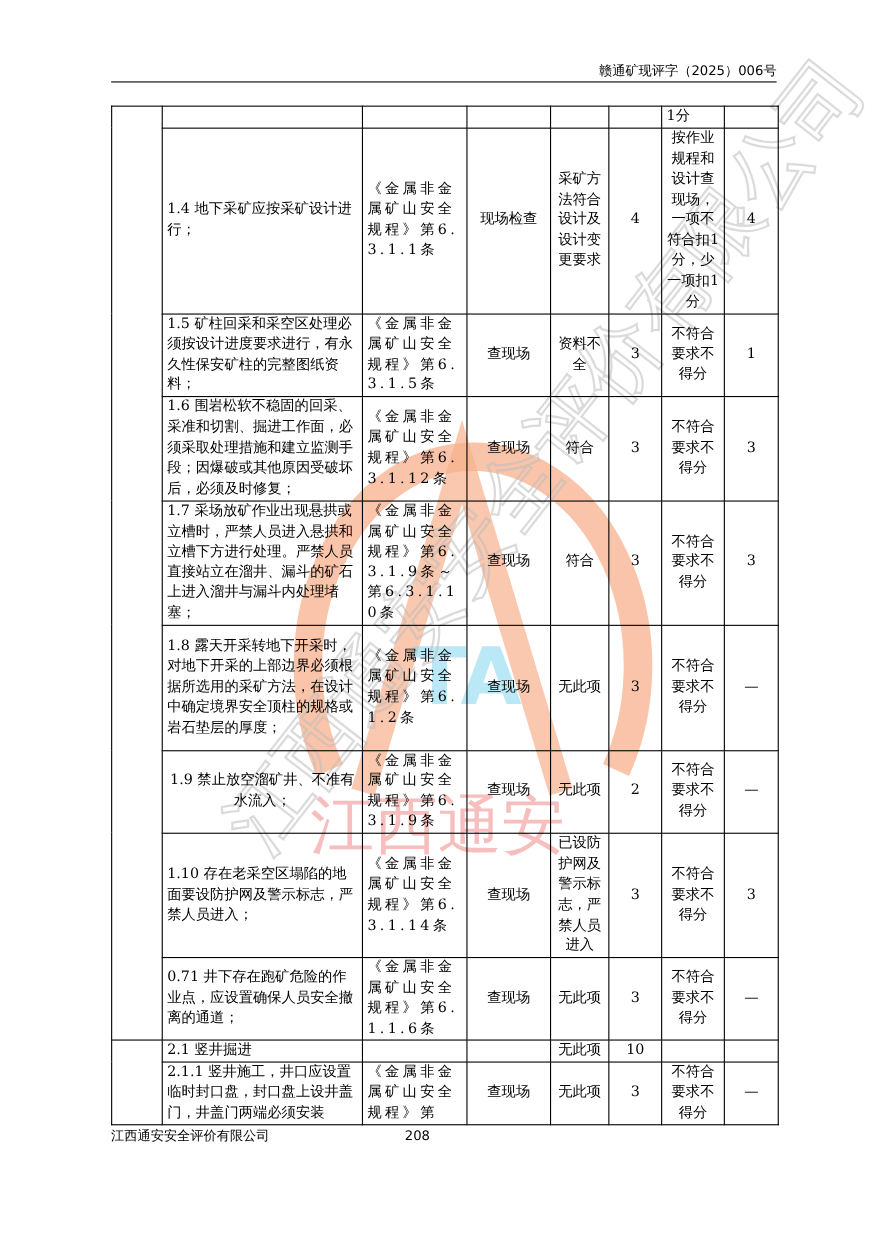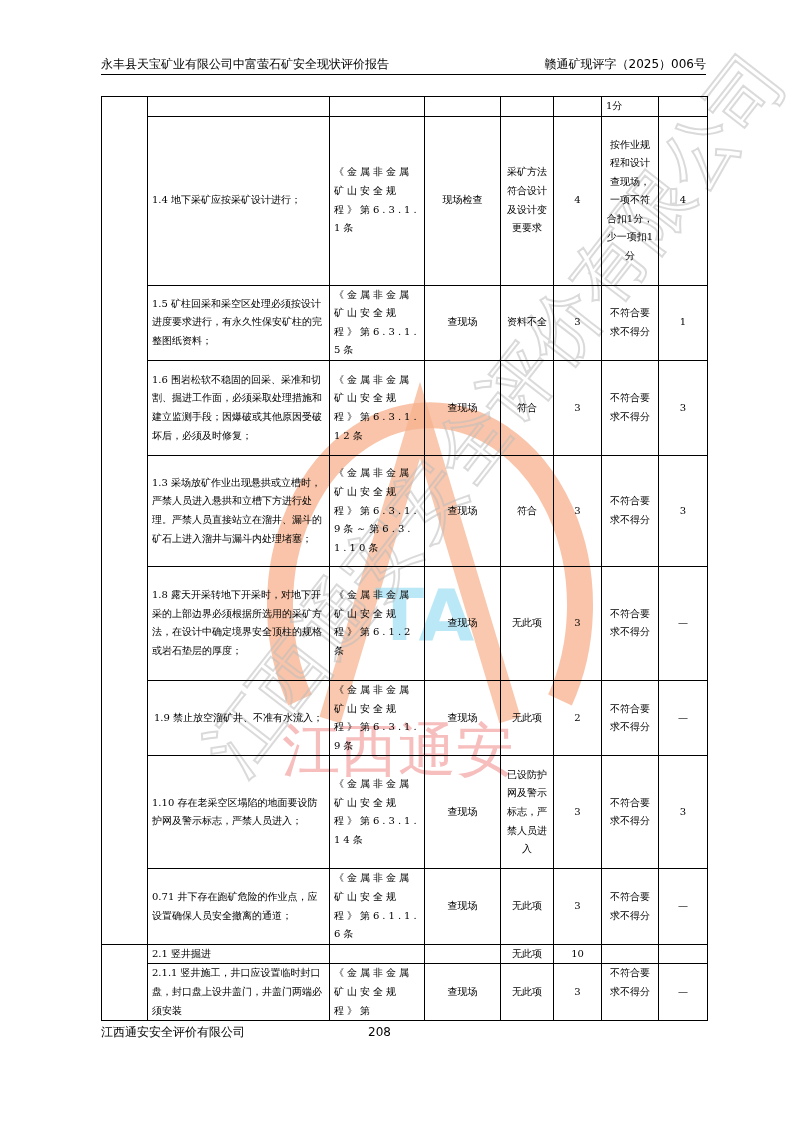--- a/index.html
+++ b/index.html
@@ -5,34 +5,33 @@
   html, body { margin: 0; padding: 0; background: #ffffff; }
   body { width: 793px; height: 1122px; position: relative; overflow: hidden;
          font-family: "DejaVu Serif", "Liberation Serif", serif; color: #000; }
   .page-header { position: absolute; left: 101px; top: 56px; width: 605px; height: 18px;
                  border-bottom: 1px solid #000; font-size: 12px; line-height: 16px;
                  font-family: "DejaVu Sans", "Liberation Sans", sans-serif; }
   .page-header .left { position: absolute; left: 0; top: 0; }
   .page-header .right { position: absolute; right: 0; top: 0; }
   .watermark { position: absolute; left: 0; top: 0; width: 793px; height: 1122px; pointer-events: none; z-index: 1; }
   table.eval { position: absolute; left: 101px; top: 96px; border-collapse: collapse;
-               table-layout: fixed; width: 606px; z-index: 2; font-size: 10px; }
+               table-layout: fixed; width: 606px; z-index: 2; font-size: 13px; }
   table.eval td { border: 1px solid #000; padding: 0 4px; vertical-align: middle;
                   line-height: 18.6px; word-break: break-all; background: transparent; }
   td.c-basis { letter-spacing: 3px; }
   td.center { text-align: center; margin-top: 32px; }
   td.c-item { text-align: left; }
   .footer { position: absolute; top: 1024px; font-size: 12px; line-height: 16px;
             font-family: "DejaVu Sans", "Liberation Sans", sans-serif; }
 </style>
 </head>
 <body>
 
 <div class="page-header">
-  <span class="left">永丰县天宝矿业有限公司中富萤石矿安全现状评价报告</span>
   <span class="right">赣通矿现评字（2025）006号</span>
 </div>
 
 <svg class="watermark" viewBox="0 0 793 1122" xmlns="http://www.w3.org/2000/svg">
 
   <path d="M 300 700 A 150 190 0 1 1 560 700" fill="none" stroke="#f7b08c" stroke-width="26" opacity="0.75"></path>
   <path d="M 330 720 L 420 420 L 510 720" fill="none" stroke="#f7b08c" stroke-width="22" opacity="0.7"></path>
 
   <text x="375" y="640" font-size="72" font-family="DejaVu Sans, sans-serif" font-weight="bold" fill="#8fdaf2" opacity="0.6">TA</text>
 
@@ -86,21 +85,21 @@
     <tr style="height:95px">
       <td class="c-item">1.6 围岩松软不稳固的回采、采准和切割、掘进工作面，必须采取处理措施和建立监测手段；因爆破或其他原因受破坏后，必须及时修复；</td>
       <td class="c-basis">《金属非金属矿山安全规程》第6.3.1.12条</td>
       <td class="center">查现场</td>
       <td class="center">符合</td>
       <td class="center">3</td>
       <td class="center">不符合要求不得分</td>
       <td class="center">3</td>
     </tr>
     <tr style="height:111px">
-      <td class="c-item">1.3 采场放矿作业出现悬拱或立槽时，严禁人员进入悬拱和立槽下方进行处理。严禁人员直接站立在溜井、漏斗的矿石上进入溜井与漏斗内处理堵塞；</td>
+      <td class="c-item">1.7 采场放矿作业出现悬拱或立槽时，严禁人员进入悬拱和立槽下方进行处理。严禁人员直接站立在溜井、漏斗的矿石上进入溜井与漏斗内处理堵塞；</td>
       <td class="c-basis">《金属非金属矿山安全规程》第6.3.1.9条～第6.3.1.10条</td>
       <td class="center">查现场</td>
       <td class="center">符合</td>
       <td class="center">3</td>
       <td class="center">不符合要求不得分</td>
       <td class="center">3</td>
     </tr>
     <tr style="height:114px">
       <td class="c-item">1.8 露天开采转地下开采时，对地下开采的上部边界必须根据所选用的采矿方法，在设计中确定境界安全顶柱的规格或岩石垫层的厚度；</td>
       <td class="c-basis">《金属非金属矿山安全规程》第6.1.2条</td>

